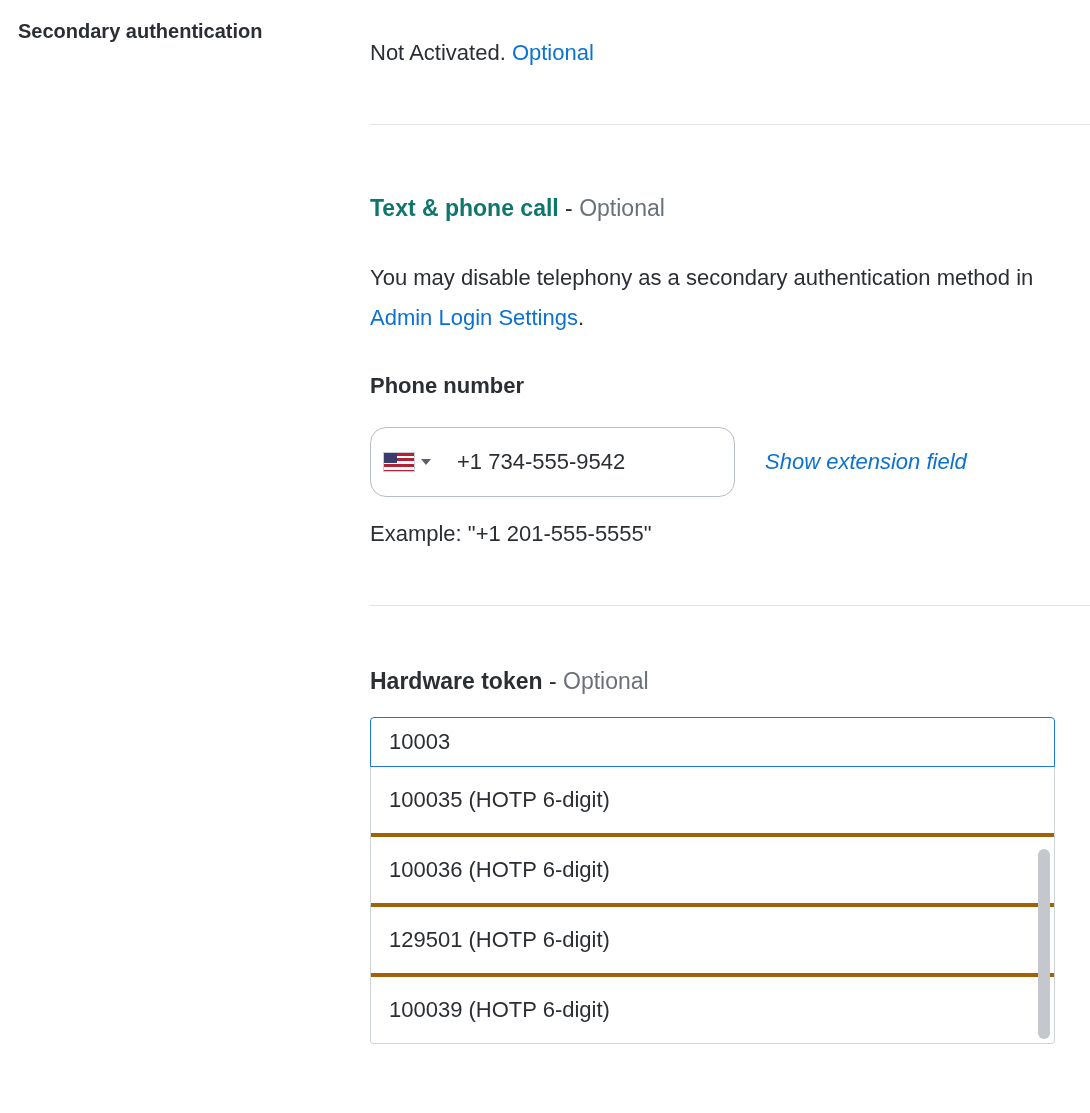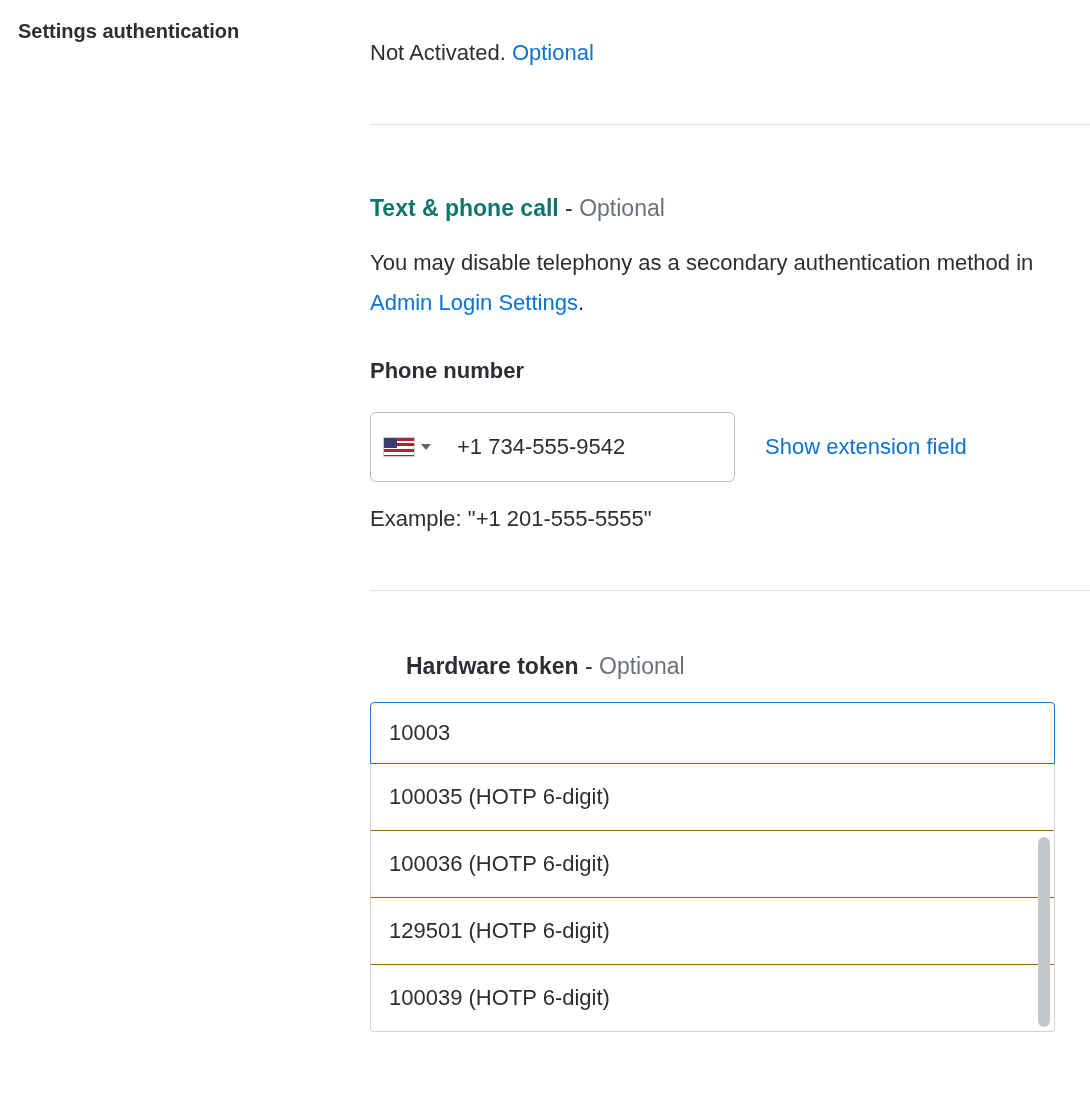--- a/index.html
+++ b/index.html
@@ -56,41 +56,41 @@
   }
   .text-phone-heading .bold {
     font-weight: 700;
     color: #0f766e;
   }
   .text-phone-heading .optional {
     color: #6a7178;
     font-weight: 400;
   }
   .telephony-desc {
-    margin-top: 21px;
+    margin-top: 36px;
     line-height: 1.8;
     font-size: 22px;
     color: #2b2f33;
   }
   .phone-label {
     margin-top: 36px;
     font-weight: 700;
     font-size: 22px;
   }
   .phone-row {
     margin-top: 28px;
     display: flex;
     align-items: center;
     gap: 30px;
   }
   .phone-input-wrap {
     display: flex;
     align-items: center;
     border: 1px solid #b7bec5;
-    border-radius: 6px;
+    border-radius: 16px;
     height: 70px;
     padding: 0 18px 0 12px;
     width: 365px;
     background: #fff;
   }
   .flag-picker {
     display: flex;
     align-items: center;
     gap: 6px;
     padding-right: 12px;
@@ -132,52 +132,52 @@
     font-size: 22px;
     color: #2b2f33;
     flex: 1;
     background: transparent;
     padding-left: 14px;
   }
   .show-ext {
     color: #0b72d2;
     font-size: 22px;
     cursor: pointer;
+    font-style: italic;
   }
   .example-text {
     margin-top: 24px;
     font-size: 22px;
     color: #2b2f33;
   }
   .divider2 {
     border: none;
     border-top: 1px solid #e1e4e7;
     margin: 58px 0 0 0;
   }
   .hardware-heading {
     margin-top: 62px;
     font-size: 23px;
-    margin-left: 36px;
   }
   .hardware-heading .bold {
     font-weight: 700;
     color: #2b2f33;
   }
   .hardware-heading .optional {
     color: #6a7178;
     font-weight: 400;
   }
   .combo-wrap {
     margin-top: 22px;
     position: relative;
   }
   .combo-input {
     width: 685px;
     max-width: 100%;
-    height: 62px;
+    height: 50px;
     border: 1.5px solid #1f78d1;
     border-radius: 4px 4px 0 0;
     padding: 0 18px;
     font-size: 22px;
     color: #2b2f33;
     outline: none;
     background: #fff;
   }
   .dropdown {
     width: 685px;
@@ -190,21 +190,21 @@
     position: relative;
   }
   .dropdown-inner {
     max-height: 340px;
     overflow-y: auto;
   }
   .option {
     padding: 20px 18px;
     font-size: 22px;
     color: #2b2f33;
-    border-top: 1px solid #a16207;
+    border-top: 4px solid #a16207;
     cursor: pointer;
     background: #fff;
   }
   .option:first-child { border-top: none; }
   .option.highlight {
     background: #e7f1fb;
   }
   
   .scrollbar {
     position: absolute;
@@ -215,21 +215,21 @@
     background: #c4c8cc;
     border-radius: 6px;
   }
 </style>
 </head>
 <body>
 
 <div class="page">
 
   <div class="left-col">
-    <div class="left-label">Settings authentication</div>
+    <div class="left-label">Secondary authentication</div>
   </div>
 
   <div class="right-col">
 
 
     <div class="duo-status-row">
       <span class="not-activated">Not Activated.</span>
       <span> </span>
       <a class="link">Optional</a>
     </div>

